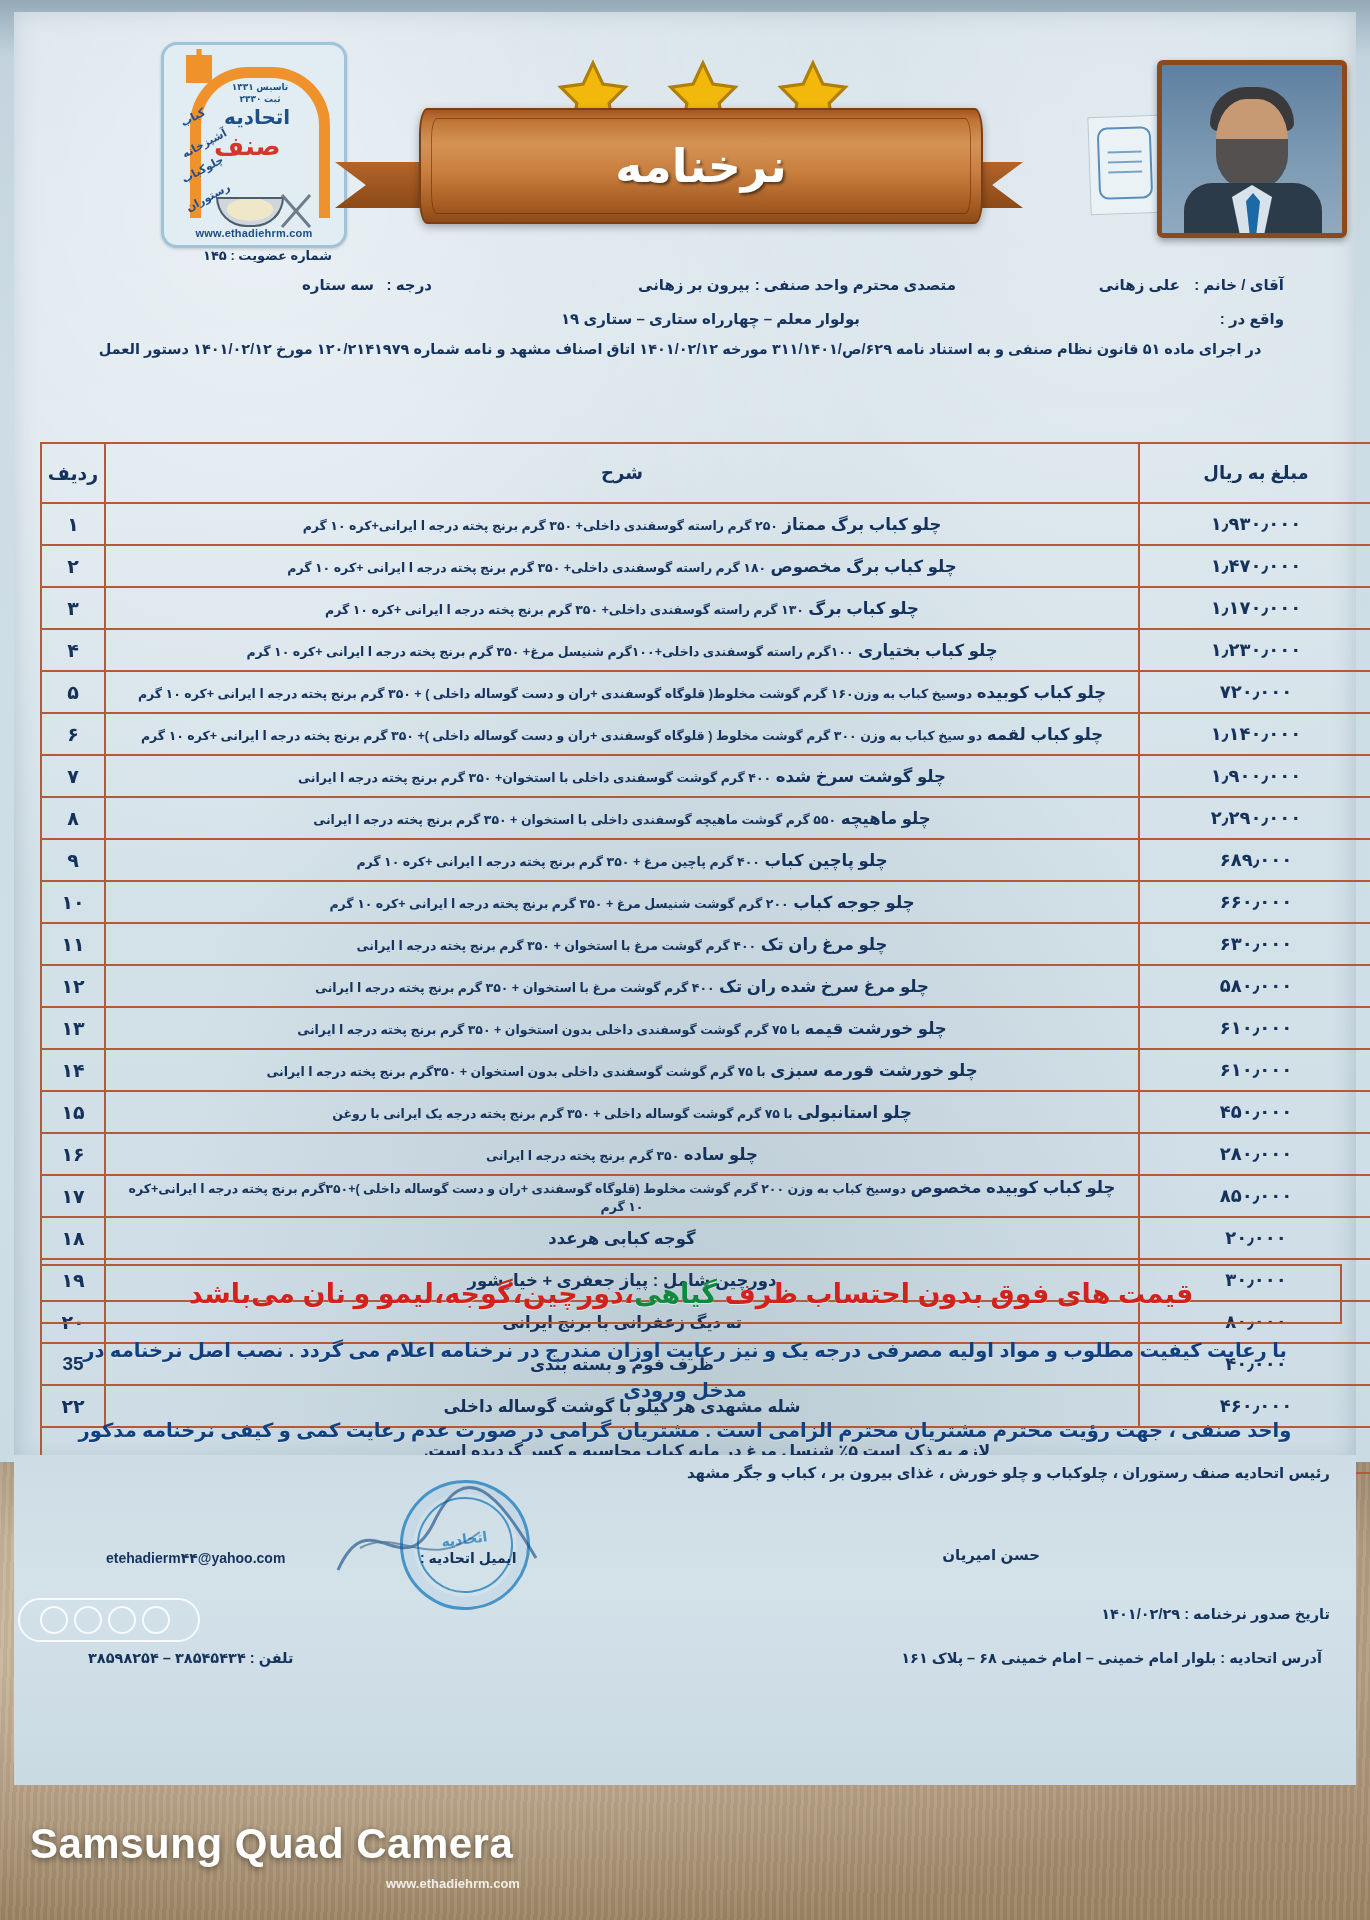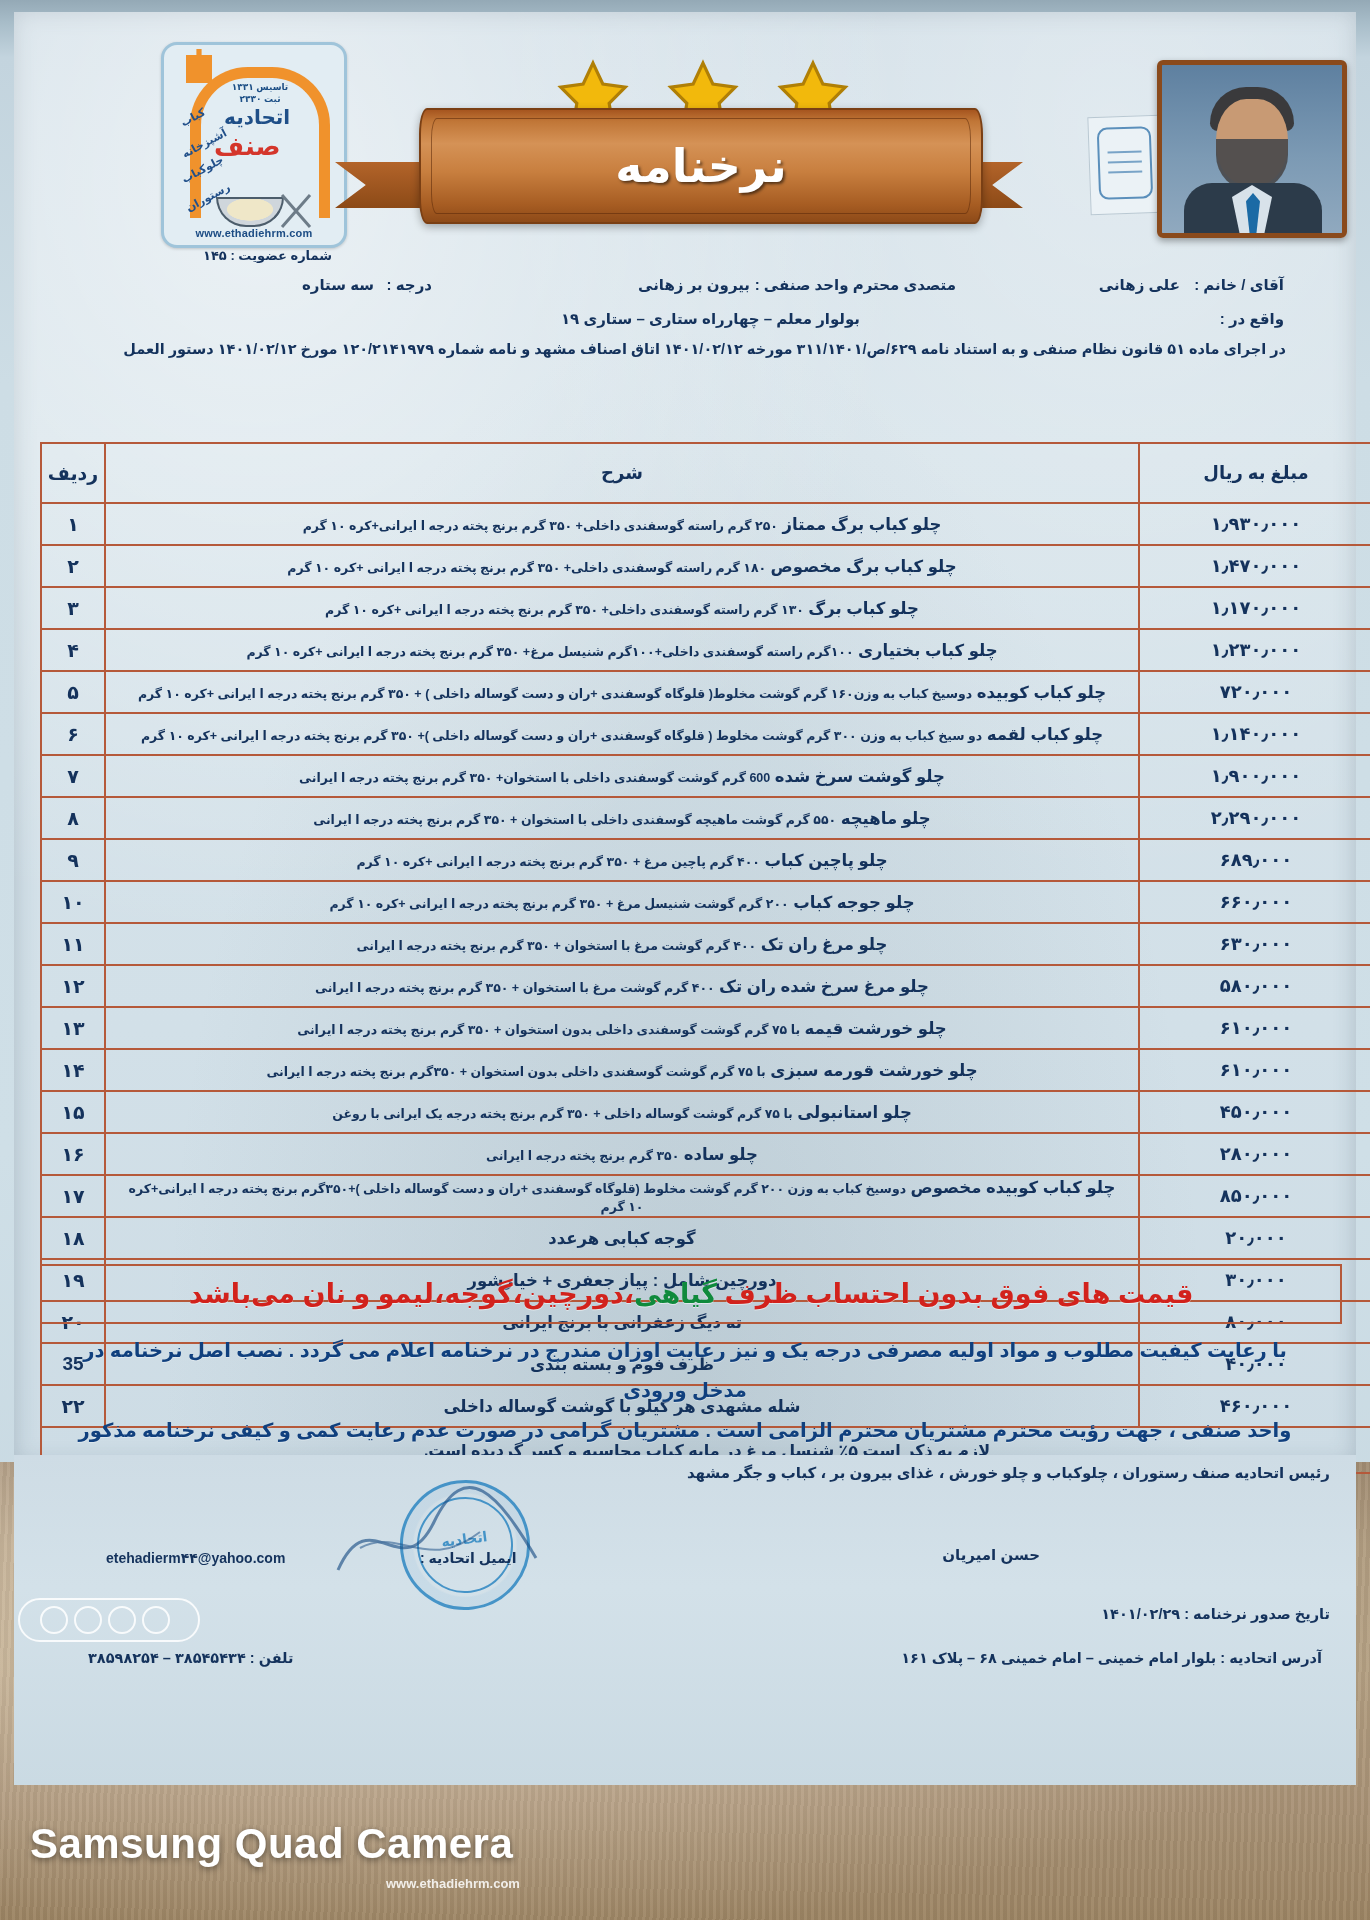--- a/index.html
+++ b/index.html
@@ -127,21 +127,21 @@
   .stamp .ink:after{content:"";position:absolute;left:8px;top:22px;right:8px;height:2px;background:#2b6fa8;box-shadow:0 10px 0 #2b6fa8,0 20px 0 #2b6fa8;opacity:.8;}
 
   
   .infoWrap{position:absolute;left:0;right:0;top:258px;height:110px;}
   .infoRow{position:absolute;left:56px;right:72px;height:30px;font-size:15px;font-weight:bold;color:#14325c;}
   .infoRow .cell{position:absolute;white-space:nowrap;}
   .r1{top:6px;}
   .r2{top:40px;}
   .para{
     position:absolute;left:60px;right:70px;top:322px;
-    font-size:14.5px;font-weight:bold;color:#14325c;line-height:30px;
+    font-size:14.5px;font-weight:bold;color:#14325c;text-align:center;line-height:30px;
   }
   .para2{top:356px;}
 
   
   .tbl{
     position:absolute;left:26px;top:430px;width:1298px;
     border-collapse:collapse;table-layout:fixed;
   }
   .tbl td,.tbl th{
     border:2px solid #b5593a;
@@ -324,21 +324,21 @@
             <td class="cDesc"><span class="dishname">چلو کباب کوبیده</span> <span class="dishdesc">دوسیخ کباب به وزن۱۶۰ گرم گوشت مخلوط( قلوگاه گوسفندی +ران و دست گوساله داخلی ) + ۳۵۰ گرم برنج پخته درجه ا ایرانی  +کره  ۱۰ گرم</span></td>
             <td class="cNo">۵</td>
           </tr>
           <tr>
             <td class="cPrice">۱٫۱۴۰٫۰۰۰</td>
             <td class="cDesc"><span class="dishname">چلو کباب لقمه</span> <span class="dishdesc">دو سیخ کباب به وزن ۳۰۰ گرم گوشت مخلوط ( قلوگاه گوسفندی +ران و دست گوساله داخلی )+ ۳۵۰ گرم برنج پخته درجه ا ایرانی  +کره  ۱۰ گرم</span></td>
             <td class="cNo">۶</td>
           </tr>
           <tr>
             <td class="cPrice">۱٫۹۰۰٫۰۰۰</td>
-            <td class="cDesc"><span class="dishname">چلو گوشت سرخ شده</span> <span class="dishdesc">600 گرم گوشت گوسفندی  داخلی با استخوان+ ۳۵۰ گرم برنج پخته درجه ا ایرانی</span></td>
+            <td class="cDesc"><span class="dishname">چلو گوشت سرخ شده</span> <span class="dishdesc">۴۰۰ گرم گوشت گوسفندی  داخلی با استخوان+ ۳۵۰ گرم برنج پخته درجه ا ایرانی</span></td>
             <td class="cNo">۷</td>
           </tr>
           <tr>
             <td class="cPrice">۲٫۲۹۰٫۰۰۰</td>
             <td class="cDesc"><span class="dishname">چلو ماهیچه</span> <span class="dishdesc">۵۵۰ گرم گوشت ماهیچه گوسفندی  داخلی با استخوان + ۳۵۰ گرم برنج پخته درجه ا ایرانی</span></td>
             <td class="cNo">۸</td>
           </tr>
           <tr>
             <td class="cPrice">۶۸۹٫۰۰۰</td>
             <td class="cDesc"><span class="dishname">چلو پاچین کباب</span> <span class="dishdesc">۴۰۰ گرم پاچین مرغ + ۳۵۰ گرم برنج پخته درجه ا ایرانی  +کره  ۱۰ گرم</span></td>

